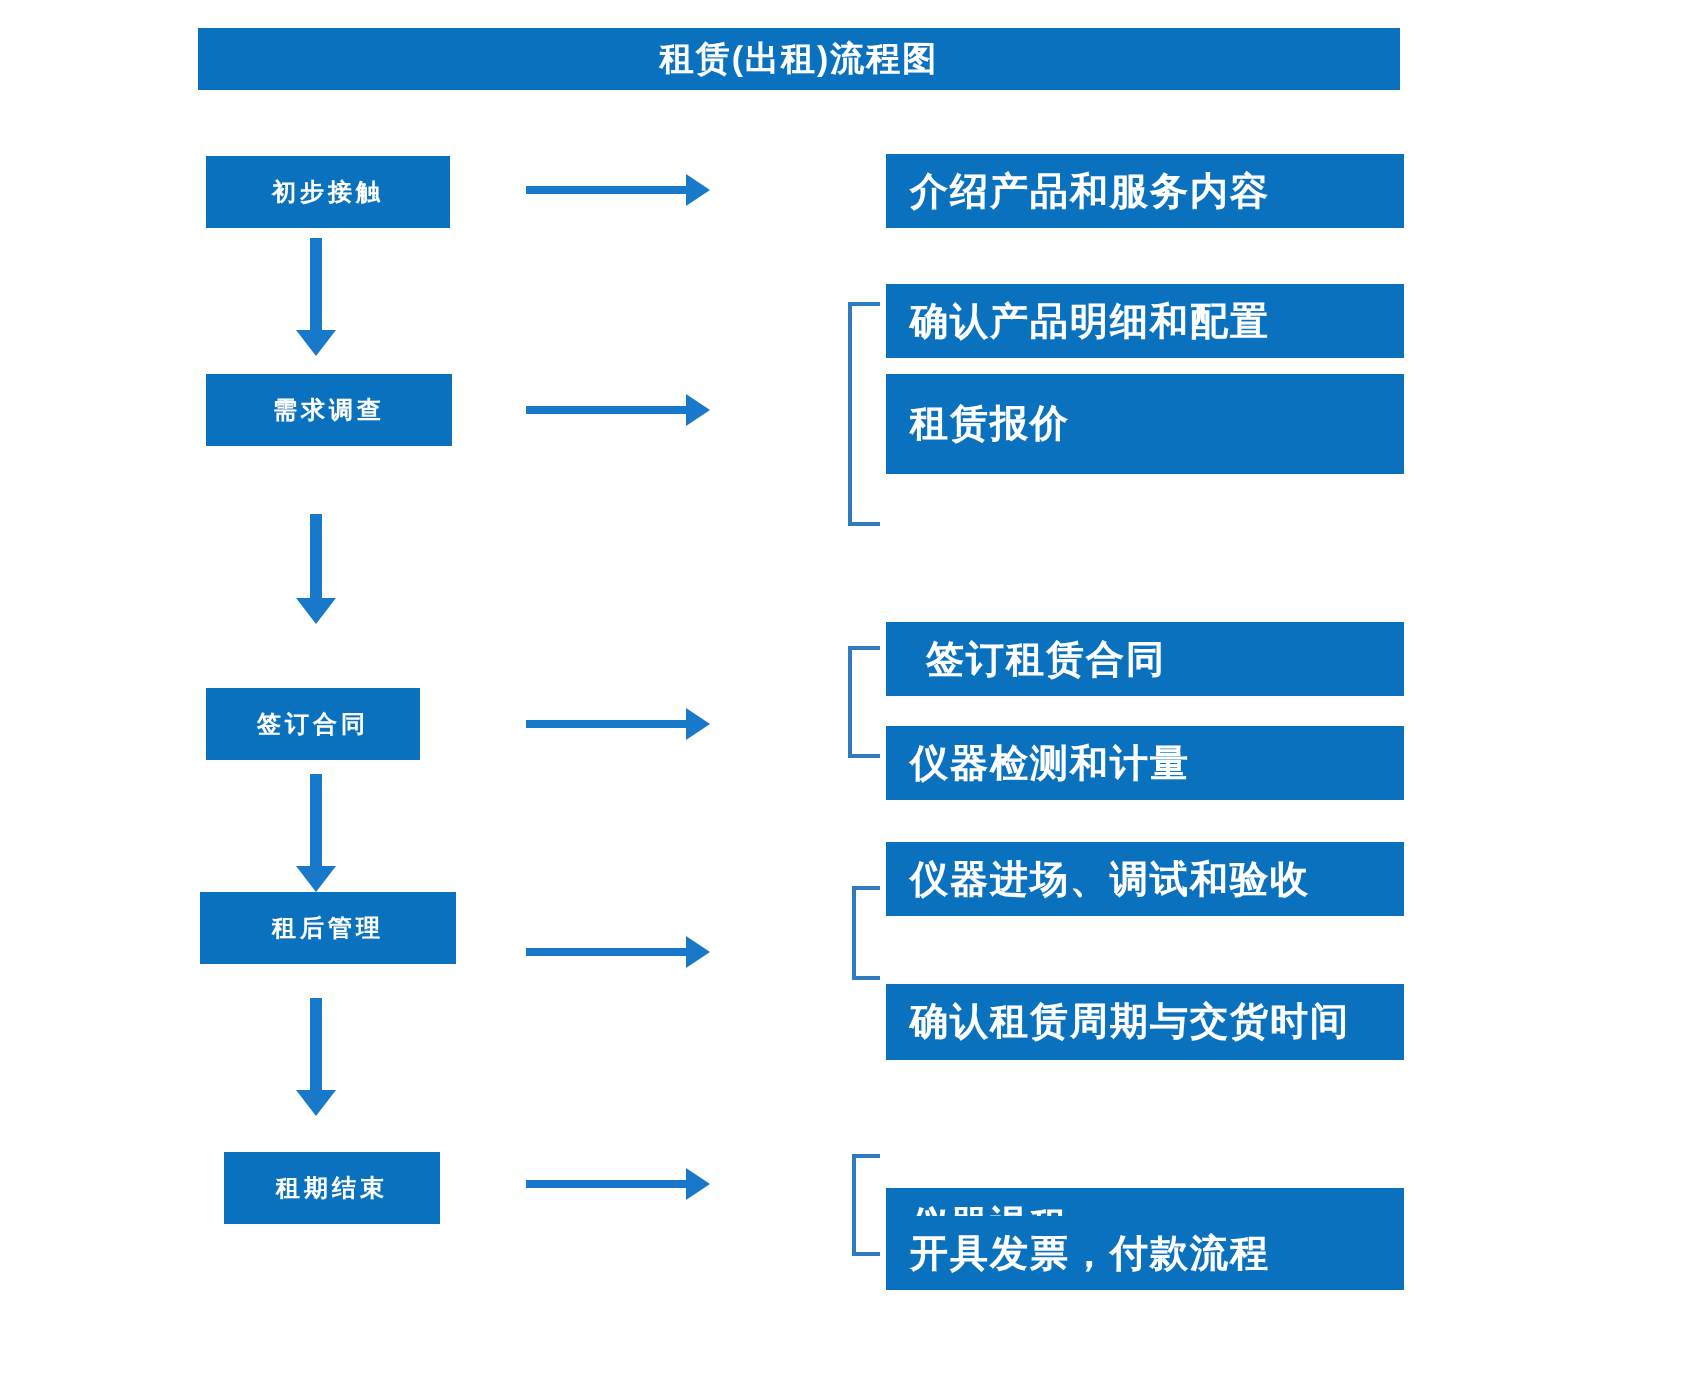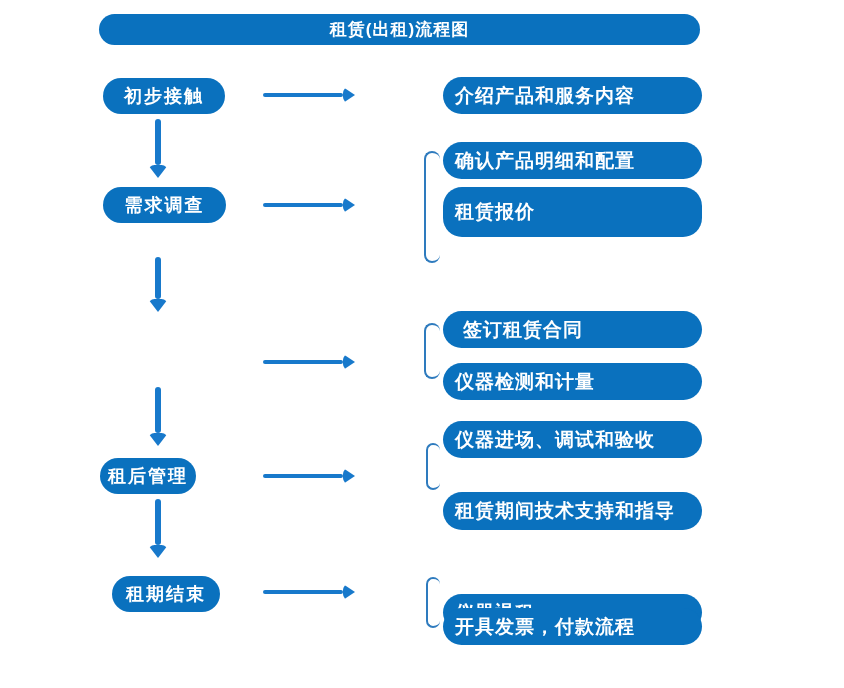--- a/index.html
+++ b/index.html
@@ -2,41 +2,41 @@
 <html style="--blue: #0a71be; --arrow: #1879cb; --bracket: #2e7bbe; --txt: #ffffff; --bg: #ffffff;"><head>
 <meta charset="utf-8">
 <style>
   :root{
     --blue:#0a71be;
     --arrow:#1879cb;
     --bracket:#2e7bbe;
     --txt:#ffffff;
     --bg:#ffffff;
   }
-  *{margin:0;padding:0;box-sizing:border-box;border-radius:19px;}
+  *{margin:0;padding:0;box-sizing:border-box;}
   html,body{background:var(--bg);}
   body{font-family:"Liberation Sans","DejaVu Sans",sans-serif;}
   .canvas{
     position:relative;
     width:844px;height:688px;
     background:var(--bg);
     overflow:hidden;
   }
   .title-bar{
     position:absolute;left:99px;top:14px;width:601px;height:31px;
     background:var(--blue);
     display:flex;align-items:center;justify-content:center;
   }
   .title-bar span{
     color:var(--txt);font-size:17px;font-weight:bold;letter-spacing:1px;
   }
   .stage-box{
     position:absolute;height:36px;
     background:var(--blue);
-    color:var(--txt);font-size:18px;font-weight:bold;letter-spacing:2px;
+    color:var(--txt);font-size:12px;font-weight:bold;letter-spacing:2px;
     display:flex;align-items:center;justify-content:center;
   }
   .detail-box{
     position:absolute;left:443px;width:259px;height:37px;
     background:var(--blue);
     color:var(--txt);font-size:19px;font-weight:bold;letter-spacing:1px;
     display:flex;align-items:center;
     padding-left:12px;
   }
   .h-arrow{
@@ -72,21 +72,22 @@
 <body>
 
 <div class="canvas">
 
   <div class="title-bar">
     <span>租赁(出租)流程图</span>
   </div>
 
   <div class="stage-box" style="left:103px;top:78px;width:122px;">初步接触</div>
   <div class="stage-box" style="left:103px;top:187px;width:123px;">需求调查</div>
-  <div class="stage-box" style="left:100px;top:458px;width:96px;">租后管理</div>
+  <div class="stage-box" style="left:103px;top:344px;width:107px;">签订合同</div>
+  <div class="stage-box" style="left:100px;top:446px;width:128px;">租后管理</div>
   <div class="stage-box" style="left:112px;top:576px;width:108px;">租期结束</div>
 
   <div class="v-arrow" style="left:148px;top:119px;height:59px;">
     <div class="v-shaft"></div>
     <div class="v-head"></div>
   </div>
   <div class="v-arrow" style="left:148px;top:257px;height:55px;">
     <div class="v-shaft"></div>
     <div class="v-head"></div>
   </div>
@@ -124,17 +125,17 @@
   <div class="bracket" style="left:424px;top:323px;width:16px;height:56px;"></div>
   <div class="bracket" style="left:426px;top:443px;width:14px;height:47px;"></div>
   <div class="bracket" style="left:426px;top:577px;width:14px;height:51px;"></div>
 
   <div class="detail-box" style="top:77px;">介绍产品和服务内容</div>
   <div class="detail-box" style="top:142px;">确认产品明细和配置</div>
   <div class="detail-box" style="top:187px;height:50px;">租赁报价</div>
   <div class="detail-box" style="top:311px;padding-left:20px;">签订租赁合同</div>
   <div class="detail-box" style="top:363px;">仪器检测和计量</div>
   <div class="detail-box" style="top:421px;text-align:right;">仪器进场、调试和验收</div>
-  <div class="detail-box" style="top:492px;height:38px;">租赁期间技术支持和指导</div>
+  <div class="detail-box" style="top:492px;height:38px;">确认租赁周期与交货时间</div>
   <div class="detail-box" style="top:556px;margin-top:38px;">仪器退租</div>
   <div class="detail-box" style="top:608px;">开具发票，付款流程</div>
 
 </div>
 
 </body></html>

